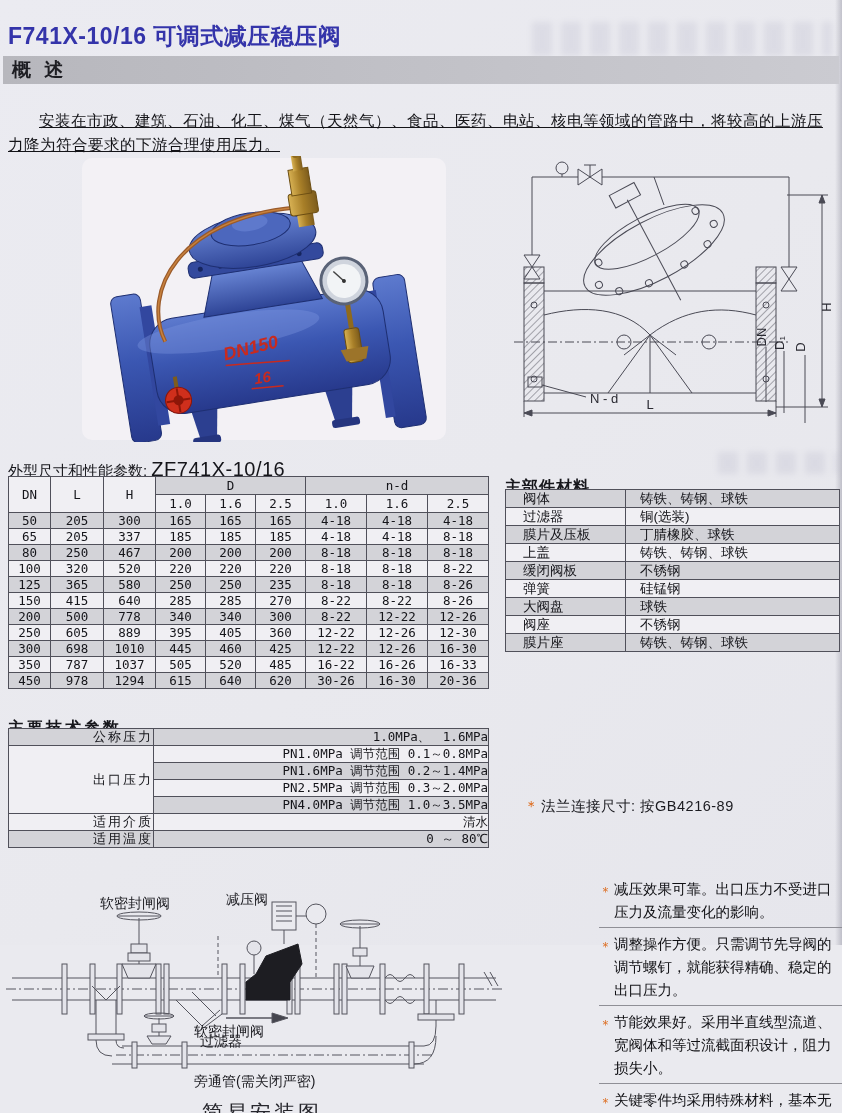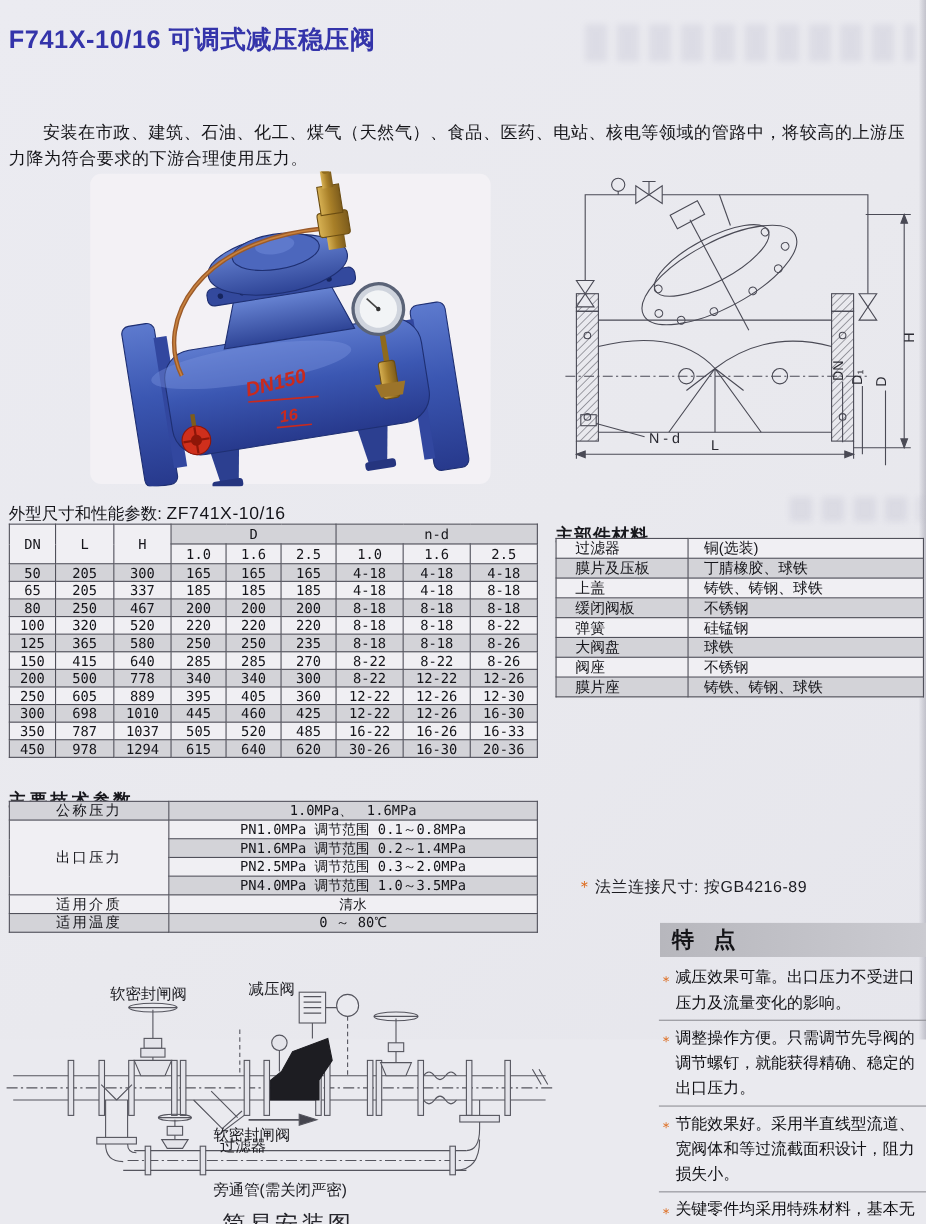--- a/index.html
+++ b/index.html
@@ -9,45 +9,45 @@
   #edge-shadow{right:0;top:0;width:7px;height:100%;background:linear-gradient(to right,rgba(0,0,0,0),rgba(90,90,110,.28));}
   .ghost{filter:blur(3px);opacity:.10;background:repeating-linear-gradient(90deg,#6a6a92 0 20px,transparent 20px 29px);}
   #ghost1{right:10px;top:22px;width:300px;height:34px;}
   #ghost2{right:4px;top:452px;width:120px;height:22px;}
 
   #title{left:8px;top:6px;font-size:23px;font-weight:700;color:#3434aa;letter-spacing:.5px;}
 
   .section-bar{background:linear-gradient(to right,#b7b7bd,#cbcbd1);display:flex;align-items:center;}
   #overview-bar{left:3px;top:56px;width:836px;height:28px;}
   #overview-bar .bar-text{font-size:19px;font-weight:700;color:#1d1d22;margin-left:9px;letter-spacing:4px;}
-  #overview-text{left:8px;top:93px;width:828px;font-size:15.5px;line-height:24px;color:#141418;text-indent:2em;letter-spacing:.5px;}
+  #overview-text{left:8px;top:93px;width:828px;font-size:15.5px;line-height:24px;color:#141418;text-indent:2em;letter-spacing:.5px;text-decoration:underline;}
 
   #photo{left:78px;top:156px;width:372px;height:286px;}
   #drawing{left:504px;top:155px;width:336px;height:282px;}
 
   #dim-caption{left:8px;top:443px;font-size:15px;color:#15151a;}
-  #dim-caption .model{font-size:16px;letter-spacing:.5px;}
+  #dim-caption .model{font-size:20px;letter-spacing:.5px;}
 
   table{border-collapse:collapse;background:#f0eff3;}
   th,td{border:1px solid #50505a;color:#15151a;padding:0;}
   tr.shade td, th.shade{background:#d3d3d8;}
 
   #dim-table{left:8px;top:476px;width:480px;table-layout:fixed;}
   #dim-table th{font-family:"DejaVu Sans Mono",monospace;font-size:12.5px;font-weight:400;height:17px;}
   #dim-table td{font-family:"DejaVu Sans Mono",monospace;font-size:12.5px;text-align:center;height:15px;line-height:15px;}
 
   #materials-caption{left:505px;top:461px;font-size:16px;font-weight:700;color:#17171c;letter-spacing:1px;}
   #materials-table{left:505px;top:489px;width:334px;table-layout:fixed;}
   #materials-table td{font-size:13.5px;height:17px;line-height:17px;}
   #materials-table td.lbl{padding-left:17px;}
   #materials-table td.val{padding-left:14px;}
 
   #tech-caption{left:8px;top:702px;font-size:16px;font-weight:700;color:#17171c;letter-spacing:3px;}
   #tech-table{left:8px;top:728px;width:480px;table-layout:fixed;}
-  #tech-table td{font-size:12.5px;height:16px;line-height:16px;text-align:center;}
+  #tech-table td{font-size:12.5px;height:16px;line-height:16px;text-align:right;}
   #tech-table td.lbl{font-size:13px;letter-spacing:2px;}
   #tech-table td.val{font-family:"DejaVu Sans Mono",monospace;}
 
   #flange-note{left:524px;top:782px;font-size:14.5px;color:#1b1b20;letter-spacing:.5px;}
   #flange-note .ast{color:#dd6818;margin-right:2px;}
 
   #features-bar{left:600px;top:839px;width:242px;height:31px;}
   #features-bar .bar-text{font-size:20px;font-weight:700;color:#141418;margin-left:11px;letter-spacing:6px;}
   #features-list{left:599px;top:876px;width:243px;list-style:none;margin:0;padding:0;}
   #features-list li{position:relative;padding:2px 0 3px 15px;border-bottom:1px solid #8f8f96;font-size:14.5px;line-height:23px;color:#101014;margin-bottom:3px;}
@@ -64,20 +64,23 @@
 <body>
 
 <div id="page">
 
   <div id="edge-shadow" class="abs"></div>
   <div id="ghost1" class="abs ghost"></div>
   <div id="ghost2" class="abs ghost"></div>
 
   <h1 id="title" class="abs">F741X-10/16  可调式减压稳压阀</h1>
 
+  <div id="overview-bar" class="abs section-bar">
+    <span class="bar-text">概 述</span>
+  </div>
   <p id="overview-text" class="abs">安装在市政、建筑、石油、化工、煤气（天然气）、食品、医药、电站、核电等领域的管路中，将较高的上游压力降为符合要求的下游合理使用压力。</p>
 
   <div id="photo" class="abs">
     <svg viewBox="0 0 372 286" width="372" height="286">
       <defs>
         <linearGradient id="pgBody" x1="0" y1="0" x2="0" y2="1">
           <stop offset="0" stop-color="#5d7ace"></stop>
             <stop offset=".45" stop-color="#3b57b2"></stop>
             <stop offset="1" stop-color="#27398c"></stop>
         </linearGradient>
@@ -380,20 +383,24 @@
       </tbody>
   </table>
 
   <p id="materials-caption" class="abs">主部件材料</p>
   <table id="materials-table" class="abs">
     <colgroup>
         <col style="width:120px">
         <col style="width:214px">
       </colgroup>
     <tbody id="mat-tbody">
+        <tr class="shade">
+          <td class="lbl">阀体</td>
+          <td class="val">铸铁、铸钢、球铁</td>
+        </tr>
         <tr>
           <td class="lbl">过滤器</td>
           <td class="val">铜(选装)</td>
         </tr>
         <tr class="shade">
           <td class="lbl">膜片及压板</td>
           <td class="val">丁腈橡胶、球铁</td>
         </tr>
         <tr>
           <td class="lbl">上盖</td>
@@ -452,23 +459,20 @@
       </tr>
       <tr class="shade">
         <td class="lbl">适用温度</td>
         <td class="val">0 ～ 80℃</td>
       </tr>
     </tbody>
   </table>
 
   <p id="flange-note" class="abs"><span class="ast">＊</span><span>法兰连接尺寸: 按GB4216-89</span></p>
 
-  <div id="features-bar" class="abs section-bar">
-    <span class="bar-text">特 点</span>
-  </div>
   <ul id="features-list" class="abs">
       <li><span class="ast">＊</span><span>减压效果可靠。出口压力不受进口压力及流量变化的影响。</span></li>
       <li><span class="ast">＊</span><span>调整操作方便。只需调节先导阀的调节螺钉，就能获得精确、稳定的出口压力。</span></li>
       <li><span class="ast">＊</span><span>节能效果好。采用半直线型流道、宽阀体和等过流截面积设计，阻力损失小。</span></li>
       <li><span class="ast">＊</span><span>关键零件均采用特殊材料，基本无需维护。</span></li>
     </ul>
 
   <div id="install" class="abs">
     <svg viewBox="0 0 500 214" width="500" height="214">
       <g stroke="#55555e" fill="none" stroke-width="1">

